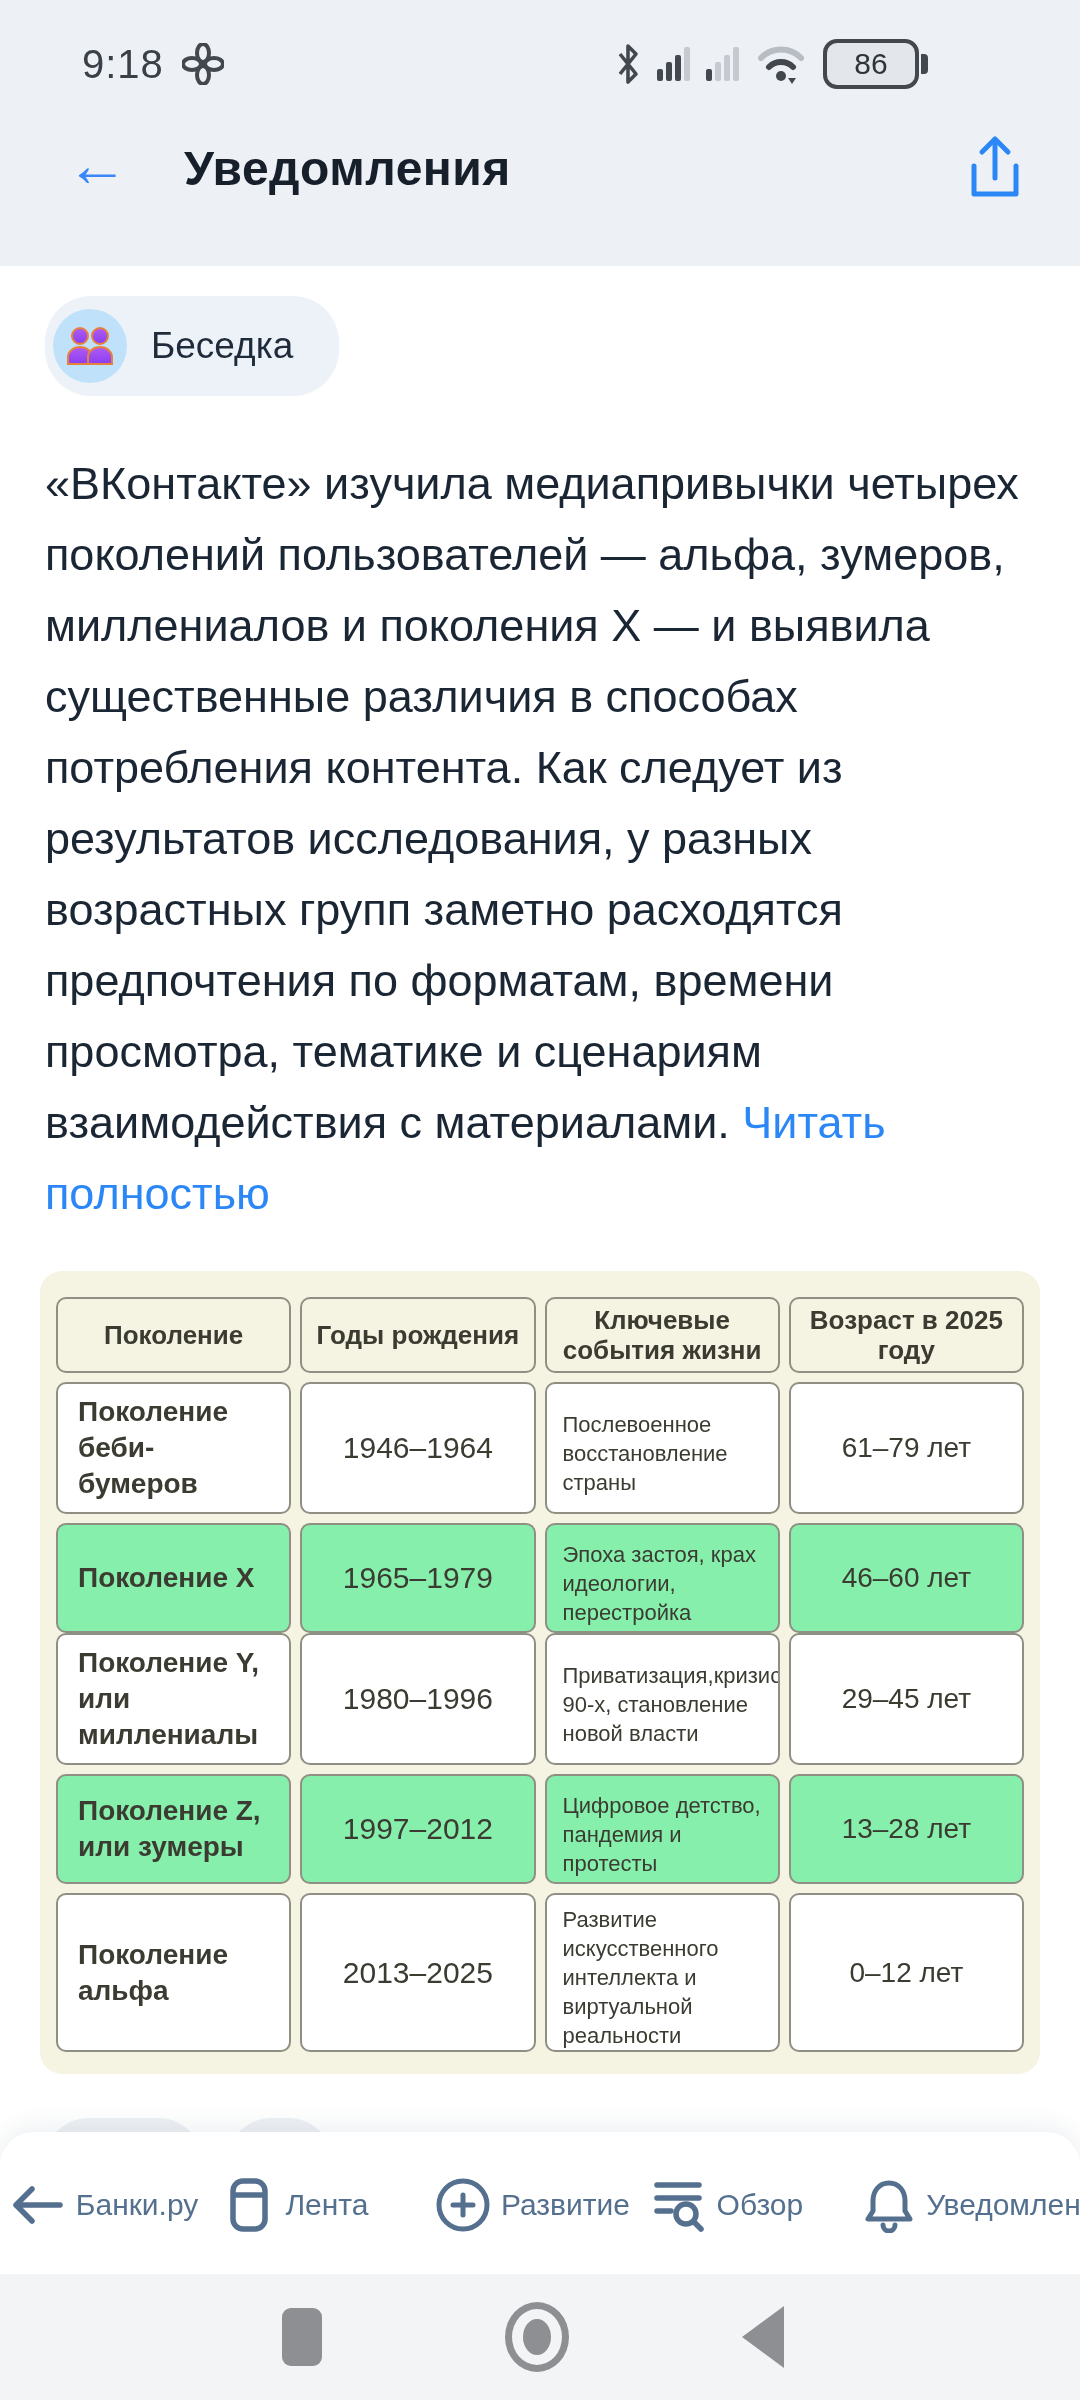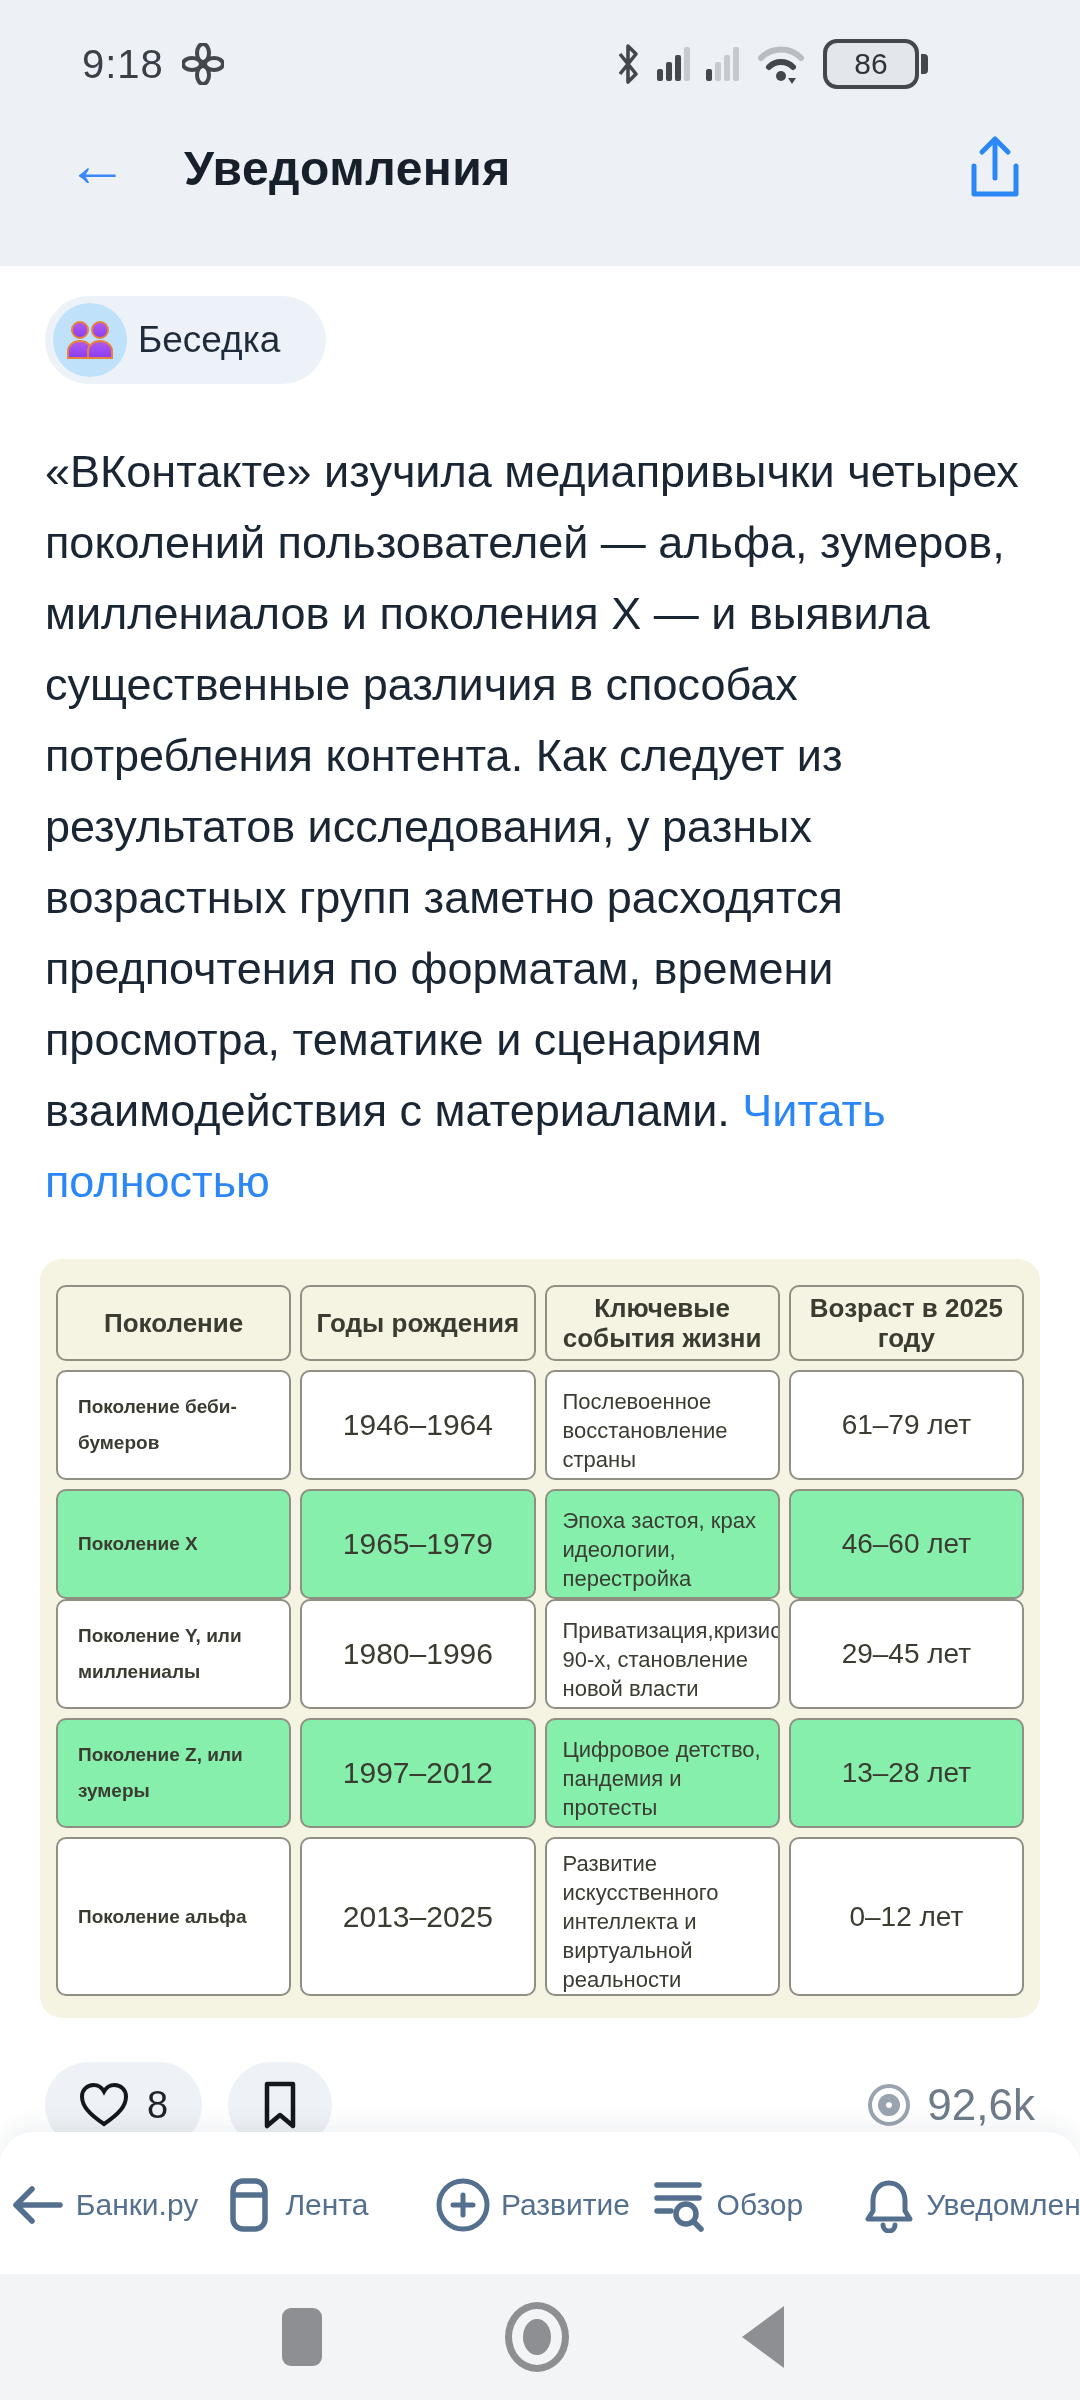--- a/index.html
+++ b/index.html
@@ -24,35 +24,35 @@
     display:flex; align-items:center; justify-content:center; font-size:30px; color:#2f343b; background:#e3e7ec; }
   .batt-nub { width:7px; height:20px; background:#43484f; border-radius:0 4px 4px 0; margin-left:2px; }
   .header-bar { position:absolute; top:100px; left:0; width:1080px; height:166px;
     display:flex; align-items:center; padding:0 54px 30px 66px; }
   .back-arrow { font-size:62px; color:#3b87f7; line-height:1; margin-top:-6px; }
   .header-title { font-size:48px; font-weight:bold; color:#171f2b; margin-left:56px; letter-spacing:0.5px; }
   .share-btn { margin-left:auto; }
   
   .content { position:absolute; top:266px; left:0; width:1080px; background:#ffffff; }
   .channel-pill { display:inline-flex; align-items:center; margin:30px 0 0 45px;
-    background:#edf2f8; border-radius:46px; height:88px; padding:0 46px 0 8px; gap:11px; }
+    background:#edf2f8; border-radius:46px; height:100px; padding:0 46px 0 8px; gap:24px; }
   .channel-avatar { width:74px; height:74px; border-radius:50%; background:#bfe2fa;
     display:flex; align-items:center; justify-content:center; }
   .channel-name { font-size:37px; color:#1f2b3a; }
   .post-text { margin:52px 45px 0 45px; width:990px; font-size:45px; line-height:71px; color:#1b2634; }
   .read-more { color:#2b87f6; }
   
   .gen-table { position:relative; margin:42px 0 0 40px; width:1000px; background:#f5f3e1;
     border-radius:22px; padding:26px 16px 22px 16px; }
   .t-grid { display:grid; grid-template-columns:1fr 1fr 1fr 1fr; gap:9px; }
   .t-cell { border:2px solid #8f8f84; border-radius:10px; background:#ffffff;
     display:flex; align-items:center; color:#3b3b32; overflow:hidden; }
   .t-cell.hdr { background:#f5f3e1; min-height:64px; justify-content:center; text-align:center;
     font-size:26px; font-weight:bold; padding:6px 8px; line-height:30px; }
-  .t-cell.c-gen  { font-size:19px; font-weight:bold; padding:10px 26px 10px 20px; line-height:36px; min-height:110px; }
+  .t-cell.c-gen  { font-size:28px; font-weight:bold; padding:10px 26px 10px 20px; line-height:36px; min-height:110px; }
   .t-cell.c-year { font-size:30px; justify-content:center; text-align:center; }
   .t-cell.c-evt  { font-size:22px; padding:10px 10px 0 16px; line-height:29px; }
   .t-cell.c-age  { font-size:28px; justify-content:center; text-align:center; }
   .row-alt .t-cell { background:#86efac; }
   
   .actions { display:flex; align-items:center; margin:44px 45px 0 45px; }
   .pill { background:#eef1f5; border-radius:44px; height:86px; display:flex; align-items:center;
     justify-content:center; gap:18px; padding:0 34px; }
   .pill + .pill { margin-left:26px; }
   .like-count { font-size:38px; color:#1d232b; }

